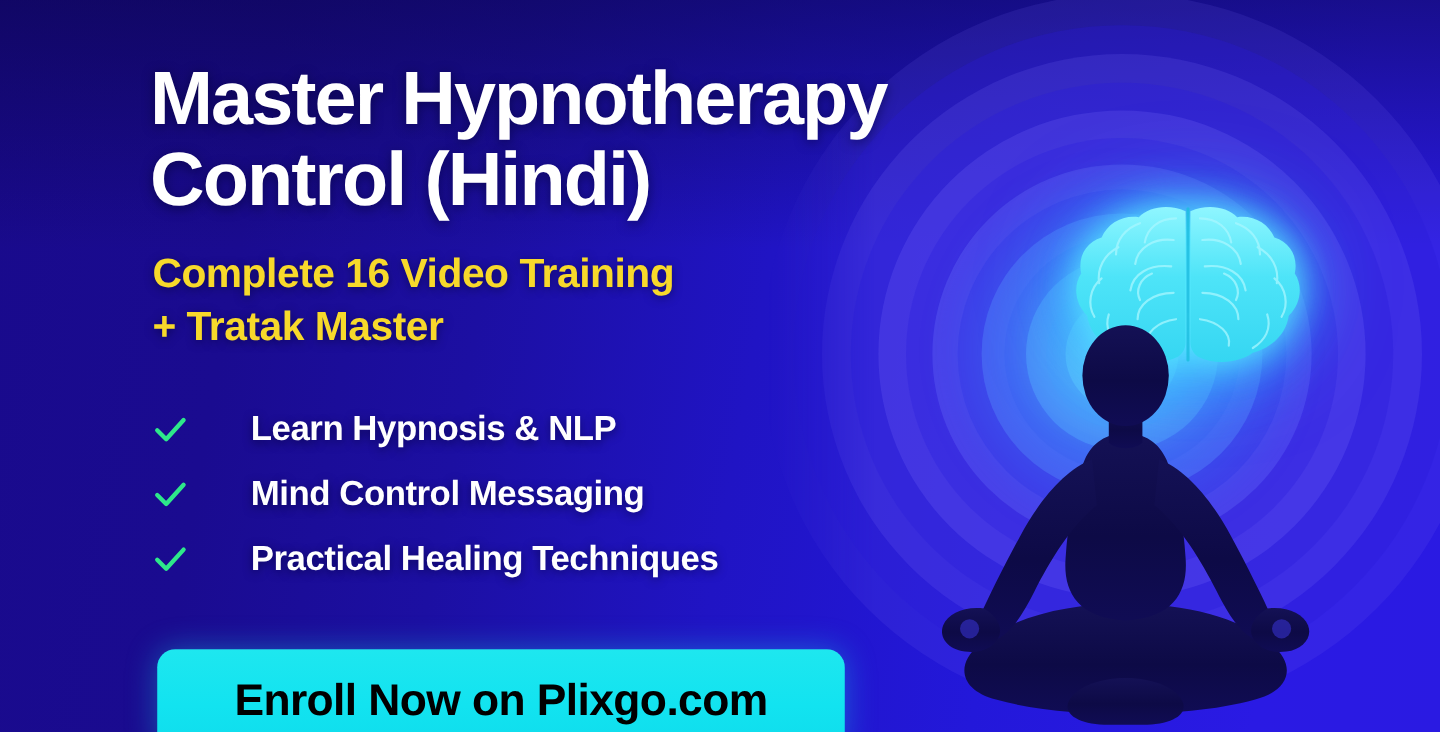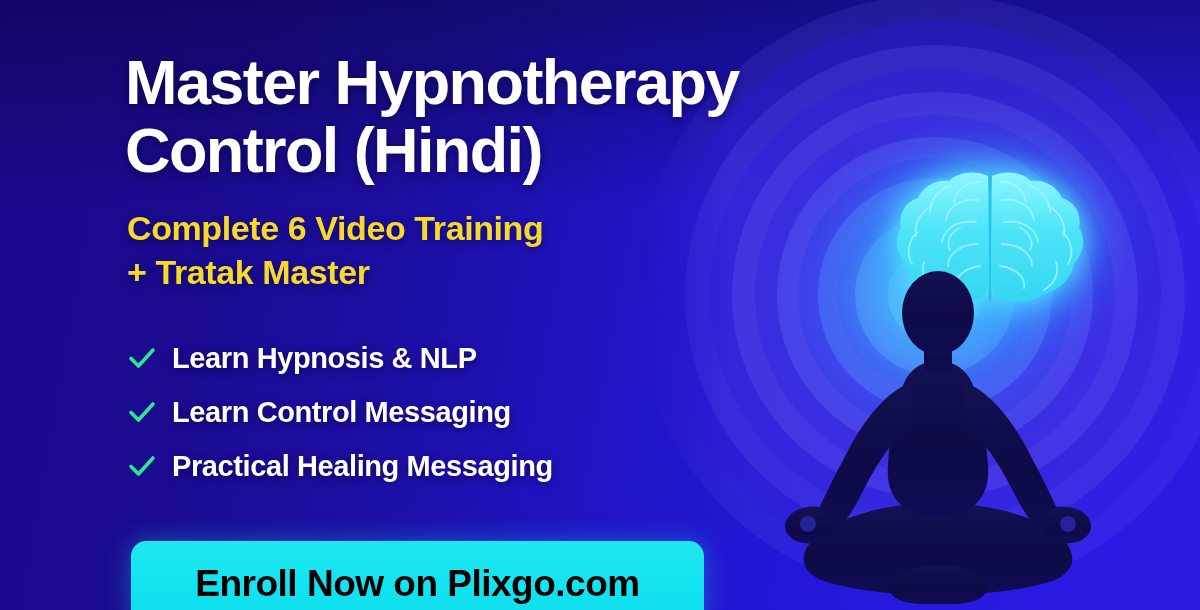--- a/index.html
+++ b/index.html
@@ -175,20 +175,21 @@
     margin-right: 13px;
     display: block;
   }
   .feature-text {
     color: #FFFFFF;
     font-size: 29px;
     font-weight: 700;
     letter-spacing: -0.4px;
     white-space: nowrap;
     text-shadow: 0 2px 8px rgba(4,2,40,0.55);
+    margin-left: 37px;
   }
 
   .cta {
     position: absolute;
     left: 131px;
     top: 541px;
     width: 573px;
     height: 86px;
     background: linear-gradient(180deg, #1EE7EF 0%, #12E3F0 55%, #0FDCEC 100%);
     border: none;
@@ -367,41 +368,41 @@
   </div>
 
   <div class="content">
 
     <h1 class="headline">
       <span class="line">Master Hypnotherapy</span>
       <span class="line">Control (Hindi)</span>
     </h1>
 
     <div class="subhead">
-      <span class="line">Complete 6 Video Training</span>
+      <span class="line">Complete 16 Video Training</span>
       <span class="line">+ Tratak Master</span>
     </div>
 
     <ul class="features" style="list-style:none;margin:0;padding:0;">
       <li class="feature-row">
         <svg class="check-icon" viewBox="0 0 34 34">
           <path d="M6 17.5 L13.5 25 L28 9" fill="none" stroke="#2EE88A" stroke-width="3.6" stroke-linecap="round" stroke-linejoin="round"></path>
         </svg>
         <span class="feature-text">Learn Hypnosis &amp; NLP</span>
       </li>
       <li class="feature-row">
         <svg class="check-icon" viewBox="0 0 34 34">
           <path d="M6 17.5 L13.5 25 L28 9" fill="none" stroke="#2EE88A" stroke-width="3.6" stroke-linecap="round" stroke-linejoin="round"></path>
         </svg>
-        <span class="feature-text">Learn Control Messaging</span>
+        <span class="feature-text">Mind Control Messaging</span>
       </li>
       <li class="feature-row">
         <svg class="check-icon" viewBox="0 0 34 34">
           <path d="M6 17.5 L13.5 25 L28 9" fill="none" stroke="#2EE88A" stroke-width="3.6" stroke-linecap="round" stroke-linejoin="round"></path>
         </svg>
-        <span class="feature-text">Practical Healing Messaging</span>
+        <span class="feature-text">Practical Healing Techniques</span>
       </li>
     </ul>
 
     <button class="cta">Enroll Now on Plixgo.com</button>
 
   </div>
 </div>
 
 </body></html>

